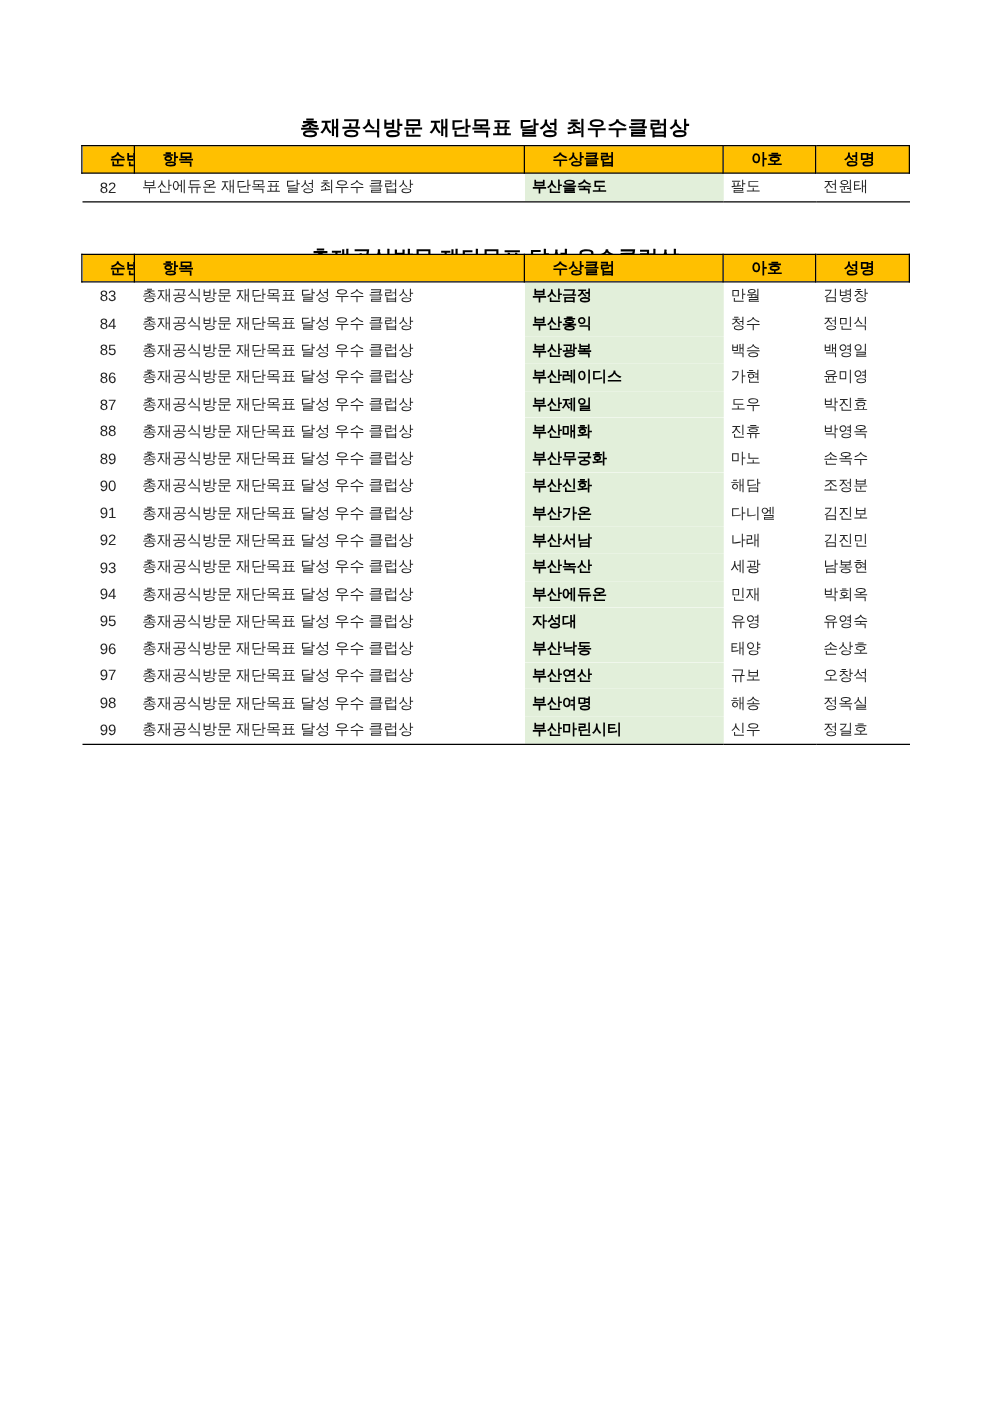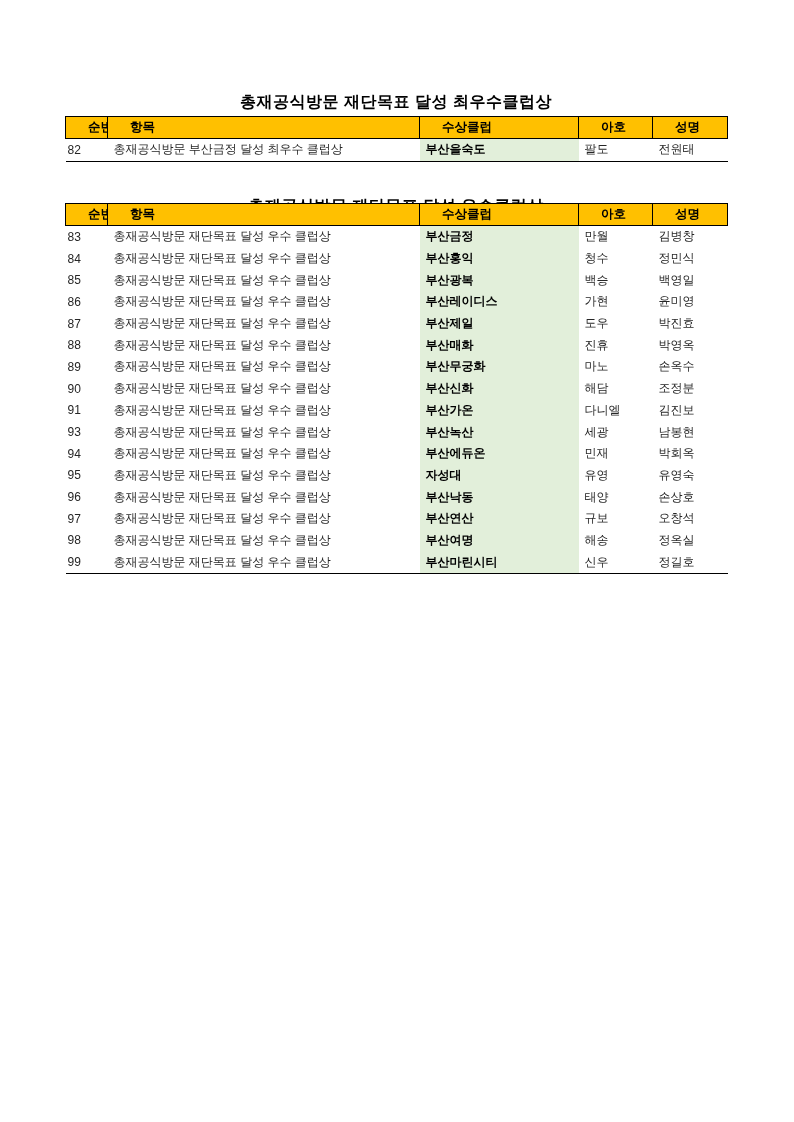--- a/index.html
+++ b/index.html
@@ -59,21 +59,21 @@
     overflow: hidden;
   }
   td {
     padding: 0 6px;
     height: 21.7px;
     vertical-align: middle;
     color: #262626;
     white-space: nowrap;
     overflow: hidden;
   }
-  td.c0 { padding: 0 2px; }
+  td.c0 { text-align: center; padding: 0 2px; }
   td.c2 {
     background: #E2EFDA;
     font-weight: 700;
     color: #000000;
   }
   tbody tr:last-child td {
     border-bottom: 1.6px solid #000000;
   }
 </style>
 </head>
@@ -94,21 +94,21 @@
       <th>순번</th>
       <th>항목</th>
       <th>수상클럽</th>
       <th>아호</th>
       <th>성명</th>
     </tr>
   </thead>
   <tbody>
       <tr>
         <td class="c0">82</td>
-        <td class="c1">총재공식방문 부산금정 달성 최우수 클럽상</td>
+        <td class="c1">부산에듀온 재단목표 달성 최우수 클럽상</td>
         <td class="c2">부산을숙도</td>
         <td class="c3">팔도</td>
         <td class="c4">전원태</td>
       </tr>
     </tbody>
 </table>
 
 <div class="doc-title" id="title2">총재공식방문 재단목표 달성 우수클럽상</div>
 
 <table class="award" id="table2">
@@ -186,20 +186,27 @@
         <td class="c4">조정분</td>
       </tr>
       <tr>
         <td class="c0">91</td>
         <td class="c1">총재공식방문 재단목표 달성 우수 클럽상</td>
         <td class="c2">부산가온</td>
         <td class="c3">다니엘</td>
         <td class="c4">김진보</td>
       </tr>
       <tr>
+        <td class="c0">92</td>
+        <td class="c1">총재공식방문 재단목표 달성 우수 클럽상</td>
+        <td class="c2">부산서남</td>
+        <td class="c3">나래</td>
+        <td class="c4">김진민</td>
+      </tr>
+      <tr>
         <td class="c0">93</td>
         <td class="c1">총재공식방문 재단목표 달성 우수 클럽상</td>
         <td class="c2">부산녹산</td>
         <td class="c3">세광</td>
         <td class="c4">남봉현</td>
       </tr>
       <tr>
         <td class="c0">94</td>
         <td class="c1">총재공식방문 재단목표 달성 우수 클럽상</td>
         <td class="c2">부산에듀온</td>

